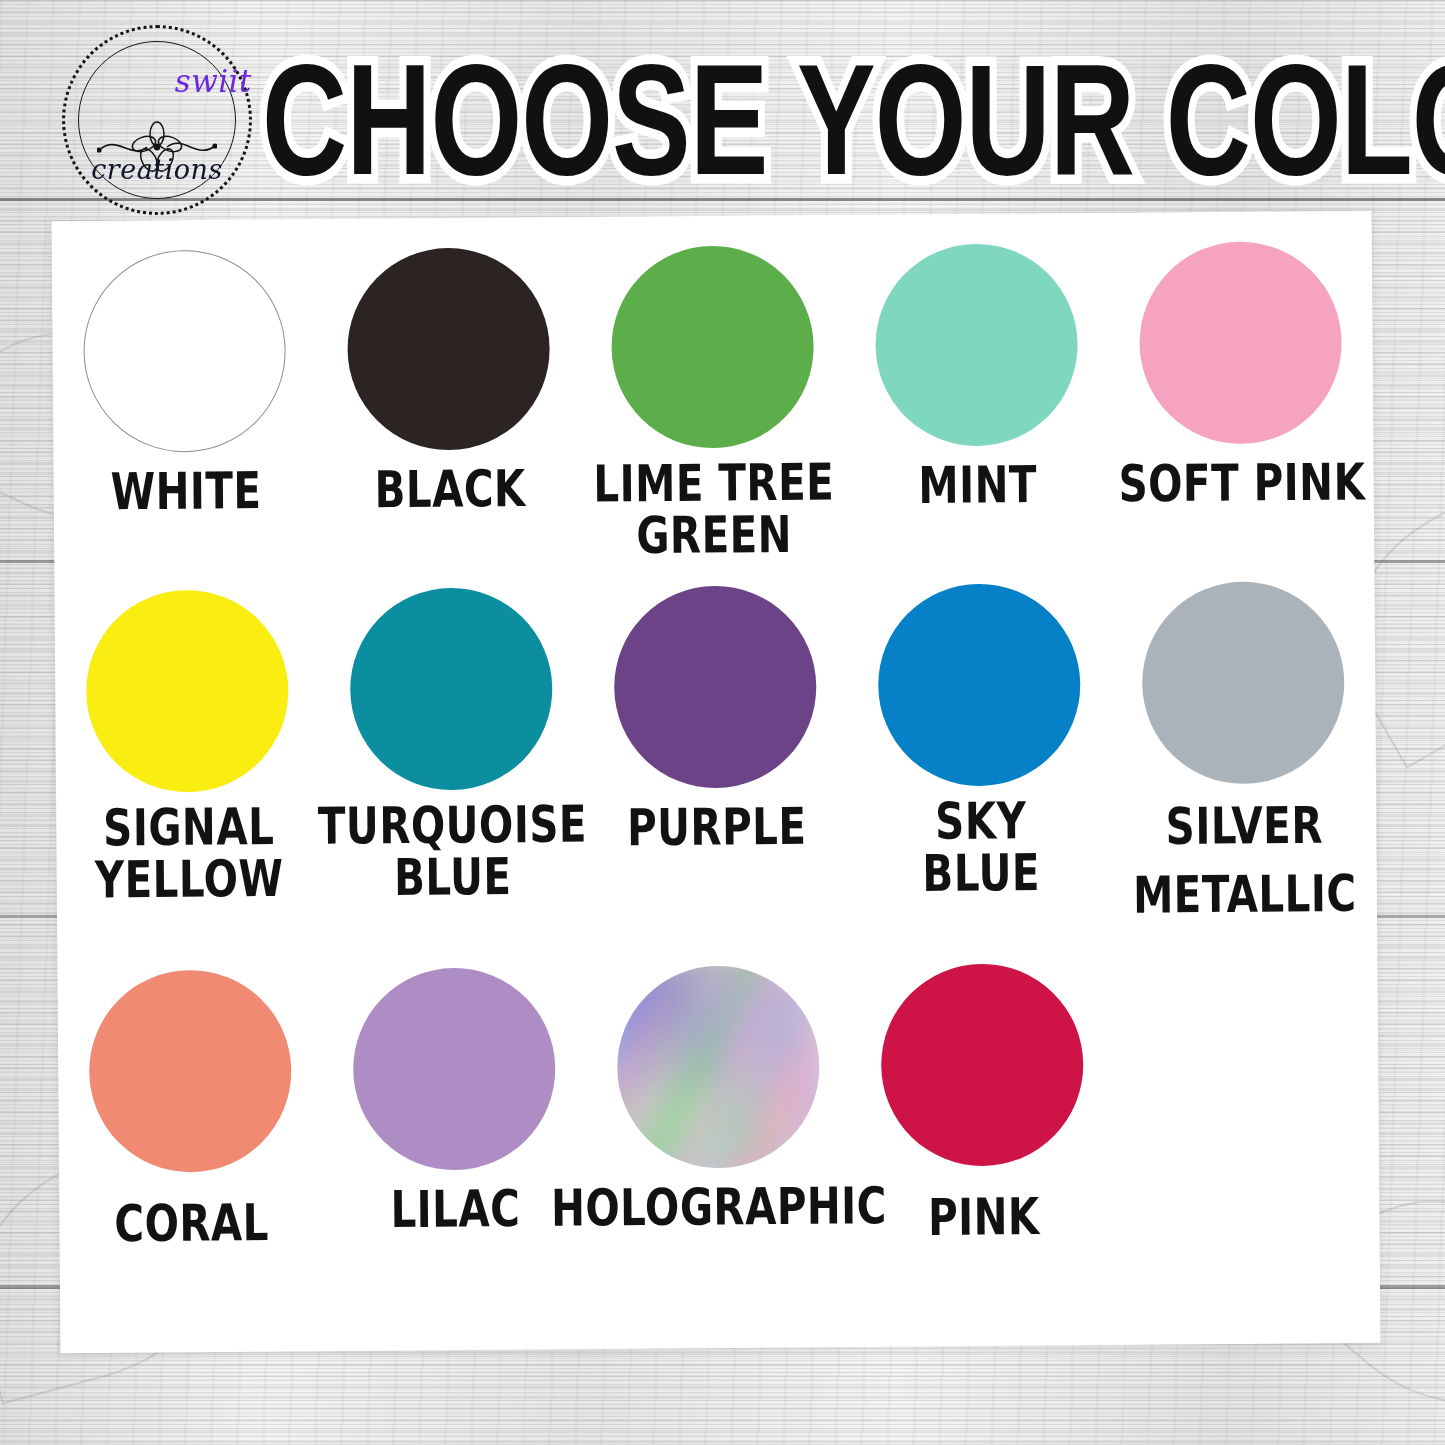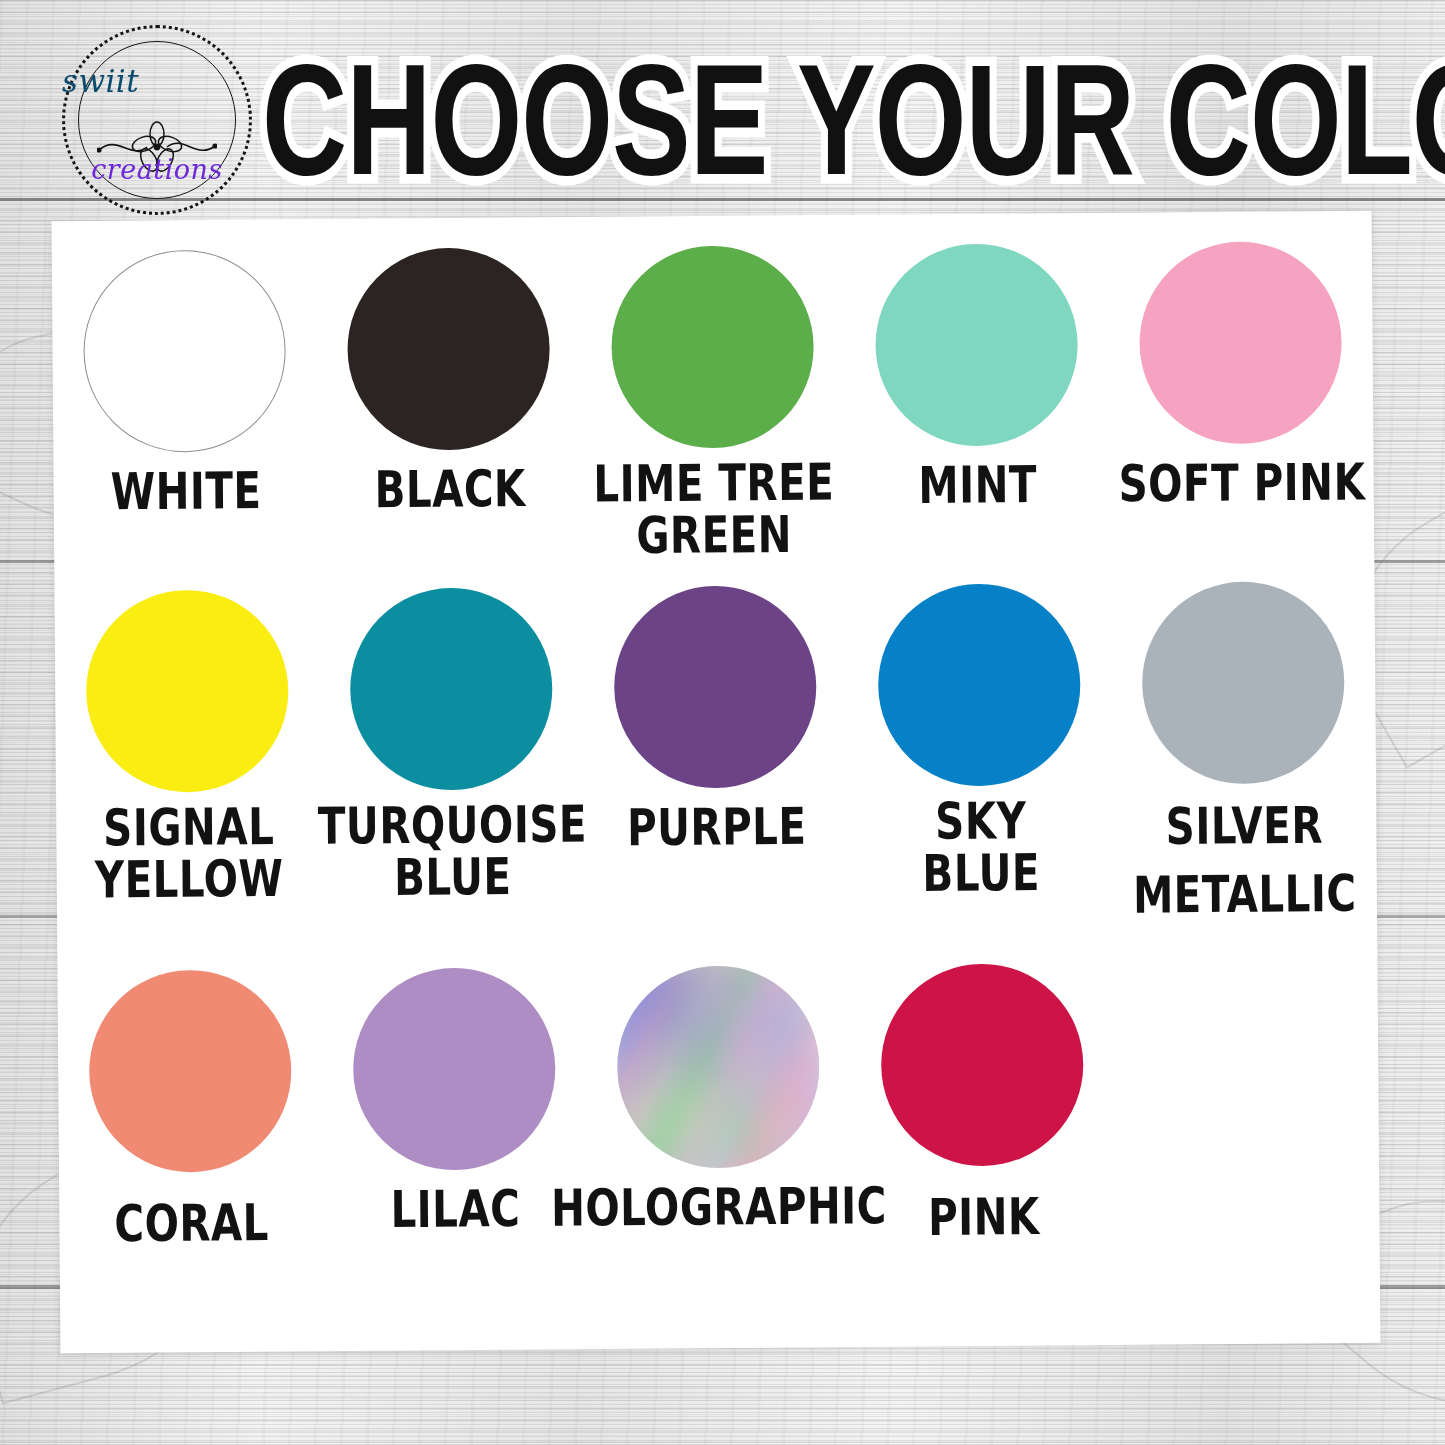--- a/index.html
+++ b/index.html
@@ -66,28 +66,28 @@
   }
   #logo .ring-dots{
     position:absolute;inset:0;border-radius:50%;
     border:3px dotted #141414;
   }
   #logo .ring-solid{
     position:absolute;left:16px;top:16px;right:16px;bottom:16px;
     border-radius:50%;border:1.6px solid #141414;
   }
   #logo .swiit{
-    position:absolute;left:0;right:0;top:38px;text-align:left;
+    position:absolute;left:0;right:0;top:38px;text-align:right;
     font-family:"DejaVu Serif", serif;font-style:italic;
-    font-size:31px;color:#0c4a6e;letter-spacing:.5px;
+    font-size:31px;color:#6d28d9;letter-spacing:.5px;
   }
   #logo .creations{
     position:absolute;left:0;right:0;bottom:30px;text-align:center;
     font-family:"DejaVu Serif", serif;font-style:italic;
-    font-size:27px;color:#6d28d9;letter-spacing:.5px;
+    font-size:27px;color:#0f172a;letter-spacing:.5px;
   }
   #logo .flower{
     position:absolute;left:50%;top:95px;transform:translateX(-50%);
   }
 
   
   #title{
     position:absolute;left:262px;top:36px;width:1165px;
     font-family:"Liberation Sans Narrow","Liberation Sans", sans-serif;
     font-weight:bold;

